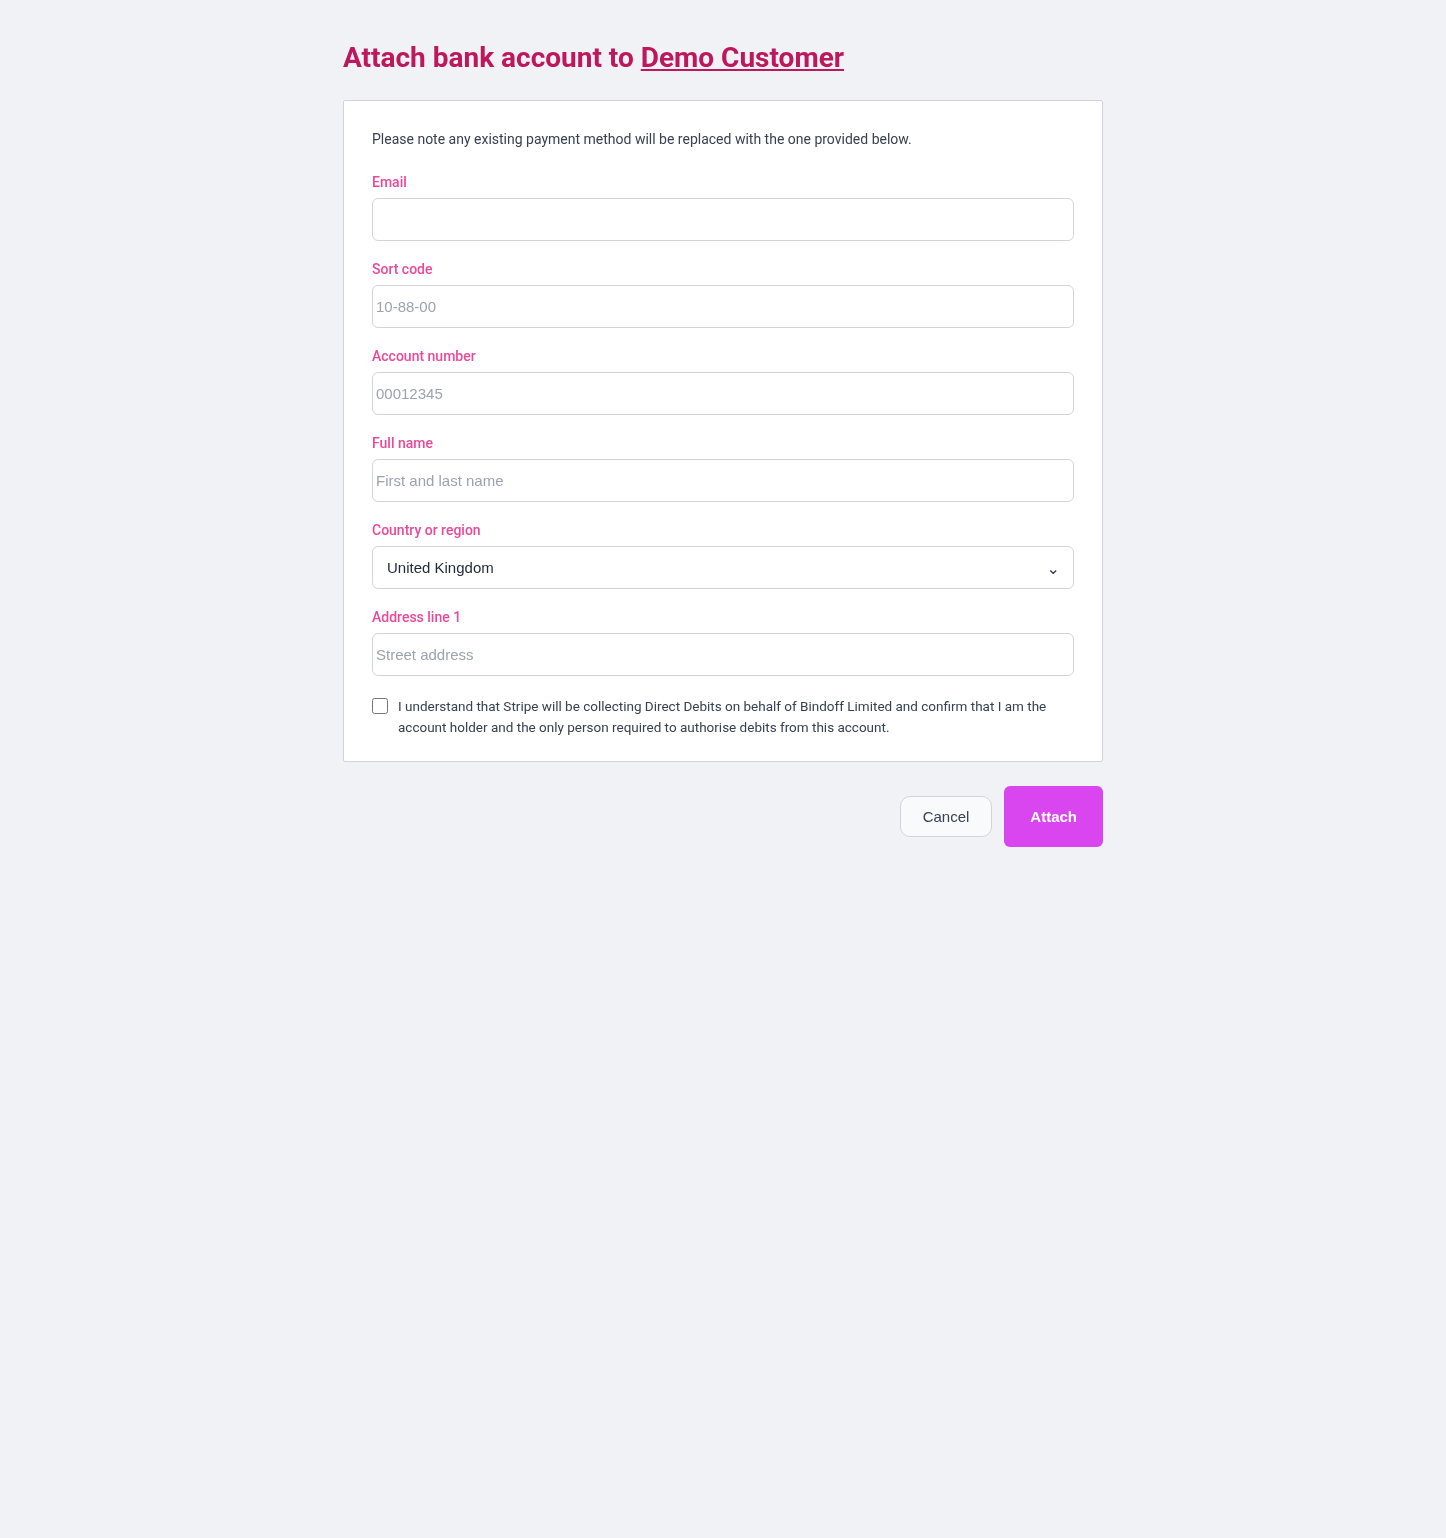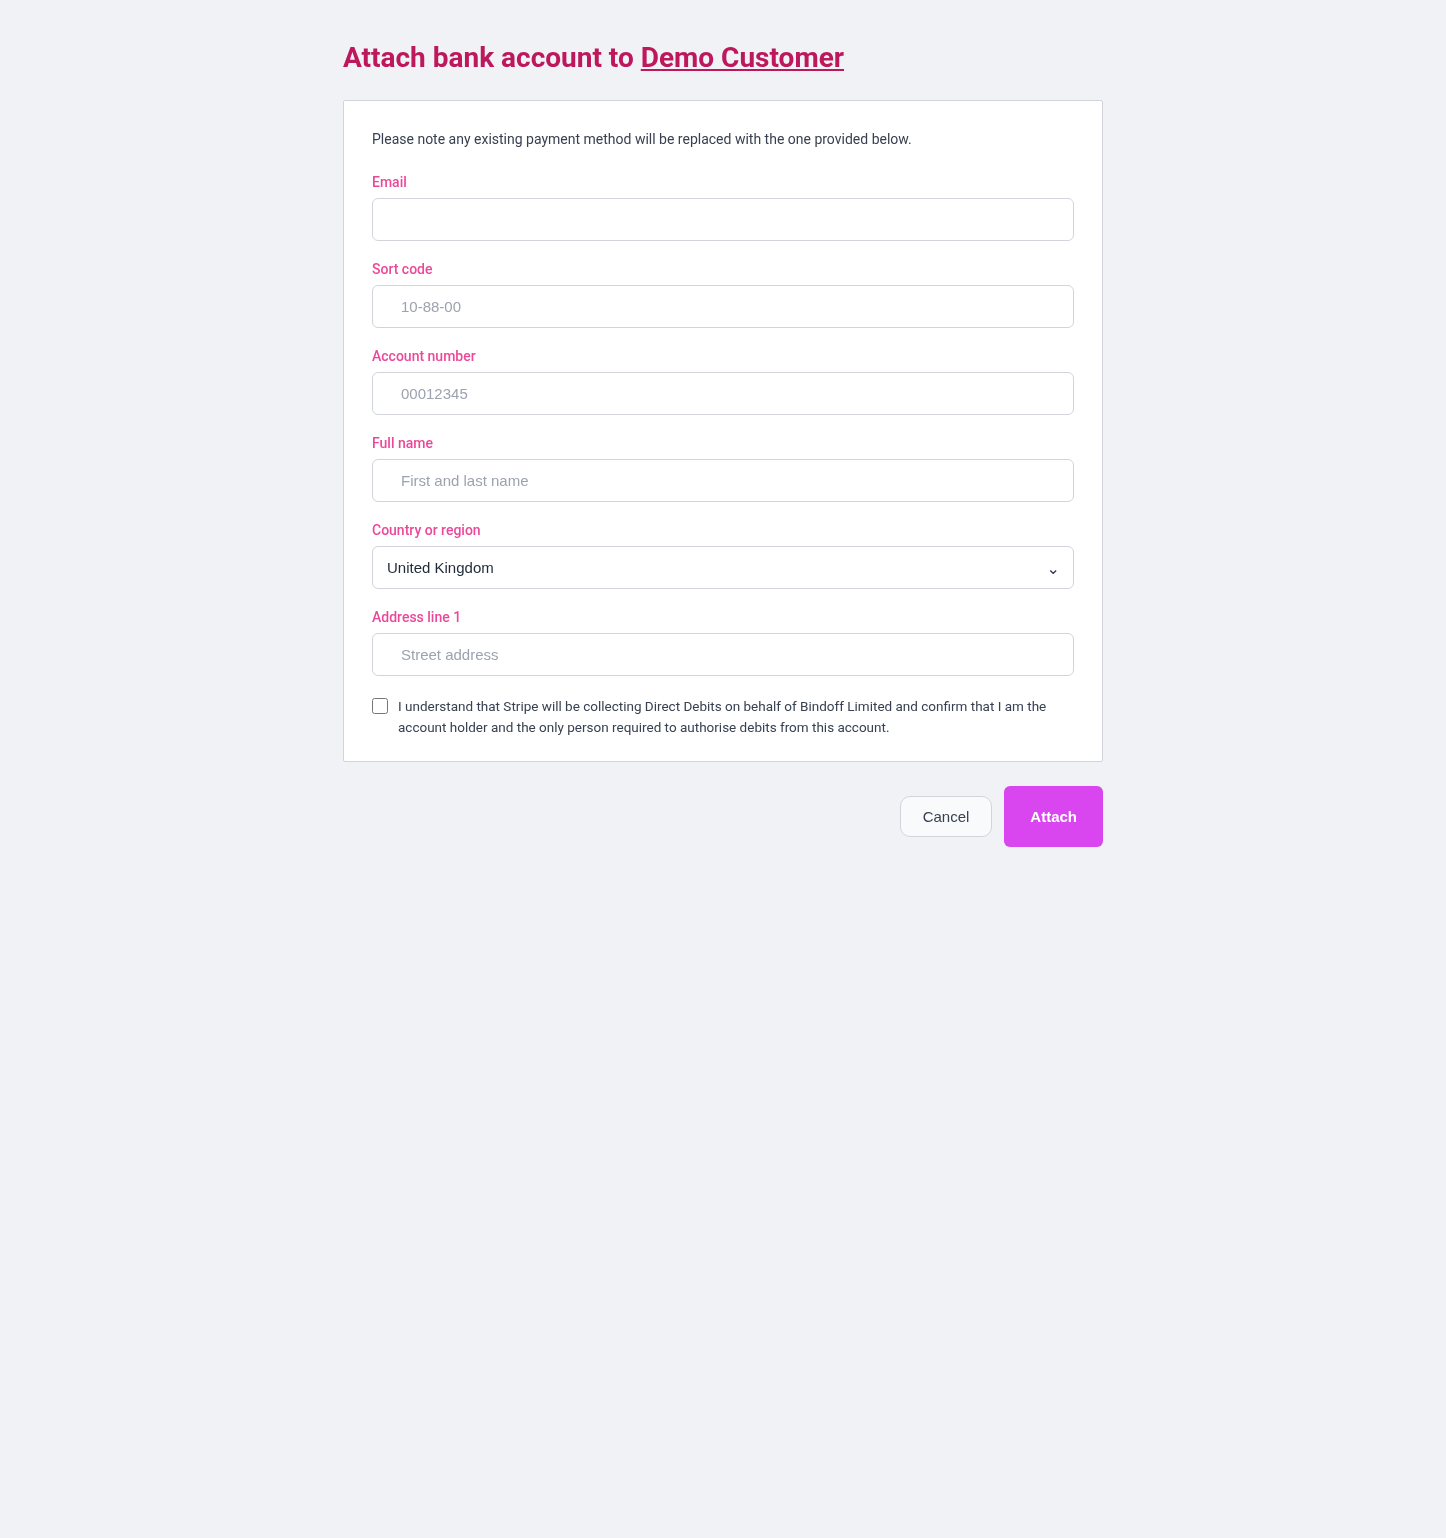--- a/index.html
+++ b/index.html
@@ -56,21 +56,21 @@
     .field-label {
       display: block;
       font-size: 14px;
       font-weight: 500;
       color: #ec4899;
       margin-bottom: 8px;
     }
 
     .field-input {
       width: 100%;
-      padding: 12px 28px;
+      padding: 12px 3px;
       border: 1.5px solid #d1d5db;
       border-radius: 6px;
       font-size: 15px;
       color: #1f2937;
       background: #ffffff;
       outline: none;
       transition: border-color 0.15s;
     }
 
     .field-input::placeholder {

